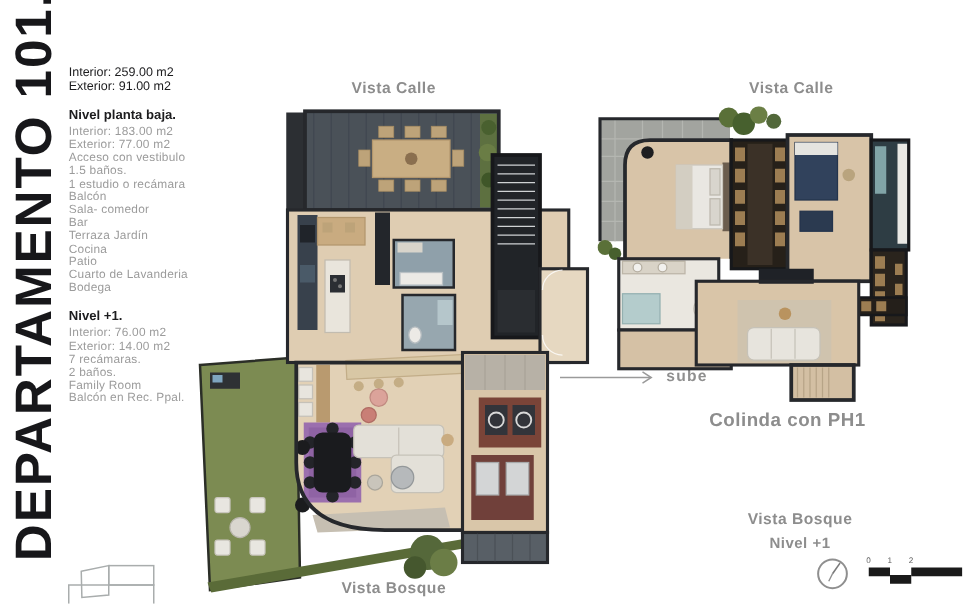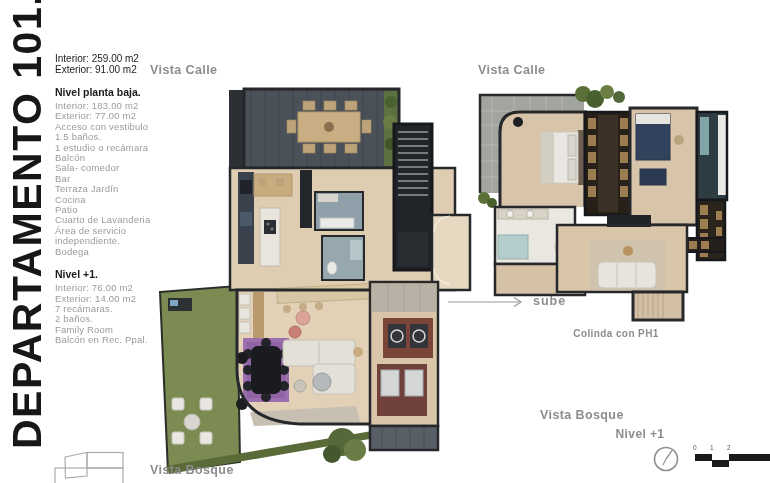--- a/index.html
+++ b/index.html
@@ -11,21 +11,21 @@
           transform-origin:0 0;font-size:41px;font-weight:800;letter-spacing:1.5px;
           color:#17171a;white-space:nowrap;}
   
   #info{position:absolute;left:55px;top:53px;width:114px;color:#1c1c1e;}
   #info .heading{font-size:13px;line-height:16.5px;font-weight:700;letter-spacing:.1px;margin:0 0 18px 0;}
   #info .bold-line{font-size:10px;line-height:11px;font-weight:400;}
   #info .gray-line{font-size:9.5px;line-height:10.4px;color:#9b9b9b;letter-spacing:.2px;}
   #info .sec-title{font-size:10.5px;line-height:11px;font-weight:700;margin:12px 0 3px 0;}
   
   .plan-label{position:absolute;color:#8d8d8d;font-size:12.5px;font-weight:600;
-              letter-spacing:.4px;}
+              letter-spacing:.4px;text-align:center;}
   .small-label{position:absolute;color:#8d8d8d;font-size:12px;font-weight:600;
                letter-spacing:.4px;text-align:center;}
   
   #sube{position:absolute;left:448px;top:294px;display:flex;align-items:flex-end;gap:7px;}
   #sube .txt{color:#8f8f8f;font-size:12.5px;font-weight:600;letter-spacing:1px;}
   
   .tick{font-size:6.5px;fill:#5a5a5a;font-family:"Liberation Sans",sans-serif;}
 </style>
 </head>
 <body>
@@ -41,21 +41,20 @@
   <div class="gray-line">Acceso con vestibulo</div>
   <div class="gray-line">1.5 baños.</div>
   <div class="gray-line">1 estudio o recámara</div>
   <div class="gray-line">Balcón</div>
   <div class="gray-line">Sala- comedor</div>
   <div class="gray-line">Bar</div>
   <div class="gray-line">Terraza Jardín</div>
   <div class="gray-line">Cocina</div>
   <div class="gray-line">Patio</div>
   <div class="gray-line">Cuarto de Lavanderia</div>
-  <div class="gray-line">Área de servicio independiente.</div>
   <div class="gray-line">Bodega</div>
   <div class="sec-title">Nivel +1.</div>
   <div class="gray-line">Interior: 76.00 m2</div>
   <div class="gray-line">Exterior: 14.00 m2</div>
   <div class="gray-line">7 recámaras.</div>
   <div class="gray-line">2 baños.</div>
   <div class="gray-line">Family Room</div>
   <div class="gray-line">Balcón en Rec. Ppal.</div>
 </div>
 
@@ -362,21 +361,21 @@
         <line x1="165" y1="209" x2="165" y2="233"></line>
       <line x1="170" y1="209" x2="170" y2="233"></line>
         <line x1="175" y1="209" x2="175" y2="233"></line>
       <line x1="180" y1="209" x2="180" y2="233"></line>
         <line x1="185" y1="209" x2="185" y2="233"></line>
     </g>
     <rect x="155" y="207" width="50" height="28" fill="none" stroke="#26282c" stroke-width="3"></rect>
   </g>
 </svg>
 
-<div class="small-label" style="left:516px;top:328px;width:200px;font-size:10px;">Colinda con PH1</div>
+<div class="small-label" style="left:530px;top:328px;width:200px;font-size:15px;">Colinda con PH1</div>
 
 <div class="plan-label" style="left:540px;top:408px;width:200px;">Vista Bosque</div>
 <div class="small-label" style="left:540px;top:427px;width:200px;">Nivel +1</div>
 
 <svg class="abs" style="left:652px;top:445px;" width="28" height="28" viewBox="0 0 28 28">
   <circle cx="14" cy="14" r="11.5" fill="none" stroke="#8f8f8f" stroke-width="1.6"></circle>
   <line x1="14" y1="14" x2="20" y2="5.5" stroke="#7a7a7a" stroke-width="1.3"></line>
   <line x1="14" y1="14" x2="11" y2="20" stroke="#8f8f8f" stroke-width="1.1"></line>
 </svg>
 

